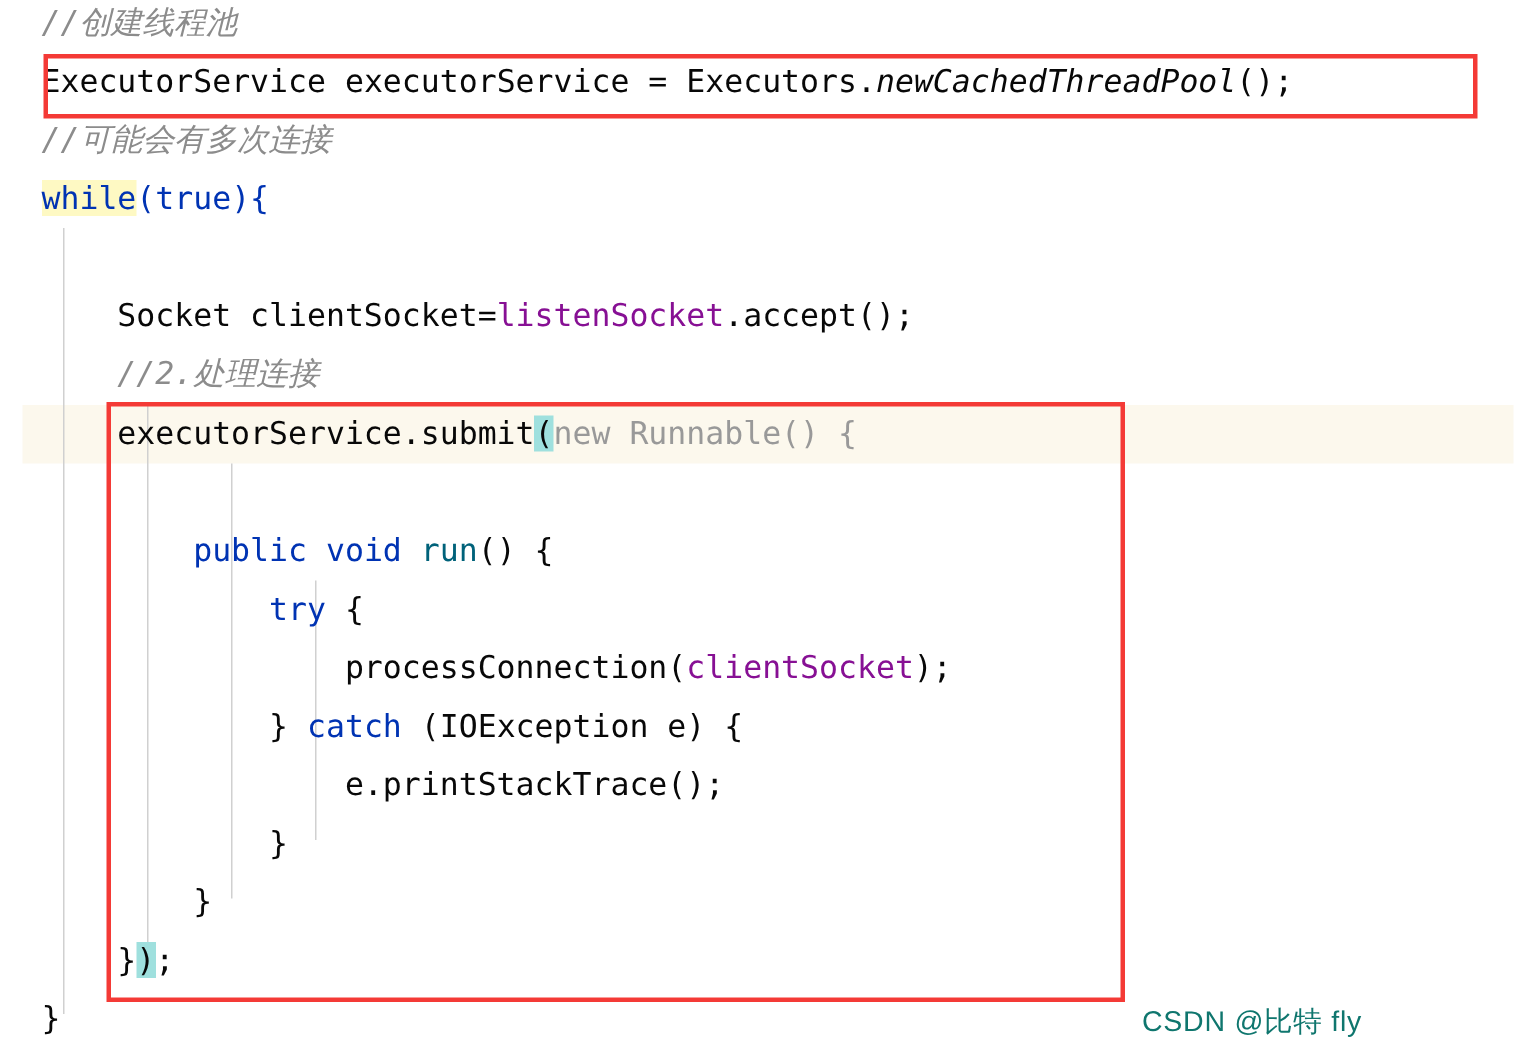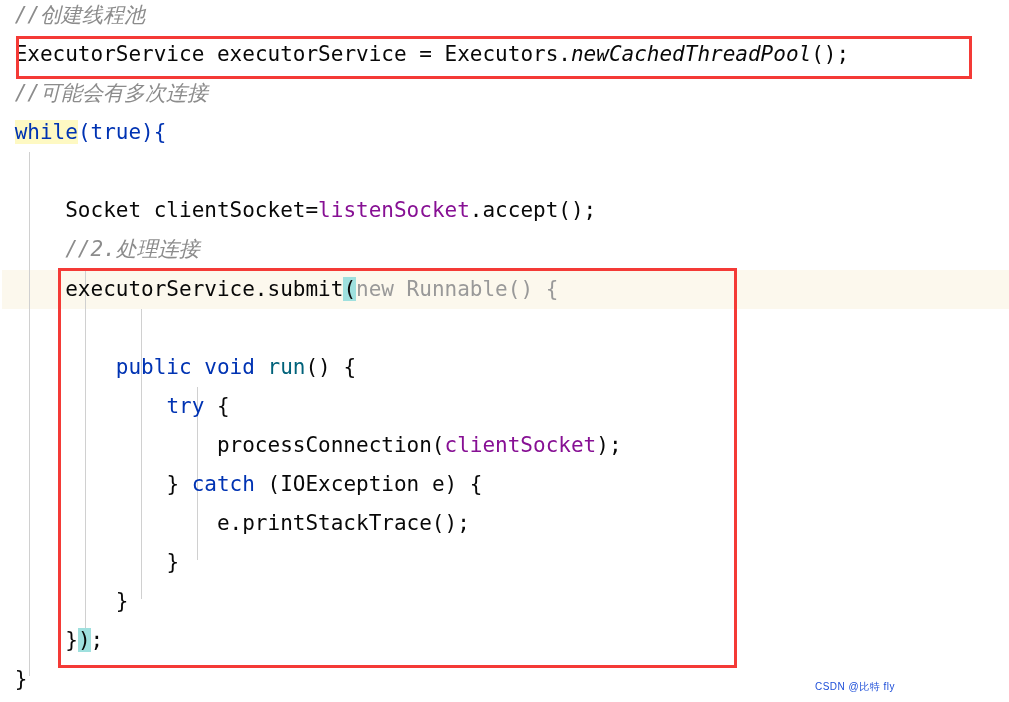--- a/index.html
+++ b/index.html
@@ -10,21 +10,21 @@
   body {
     width: 1009px;
     height: 702px;
     position: relative;
     overflow: hidden;
     font-family: "DejaVu Sans Mono", "Liberation Mono", monospace;
   }
 
   #editor {
     position: absolute;
-    left: 2px; top: 0;
+    left: 15px; top: 0;
     width: 905px;
     height: 702px;
     background: #ffffff;
   }
 
   
   .line-highlight {
     position: absolute;
     left: 0;
     width: 1009px;
@@ -76,22 +76,22 @@
     pointer-events: none;
     background: transparent;
   }
 
   
   .watermark {
     position: absolute;
     right: 12px;
     bottom: 8px;
     font-family: "Liberation Sans", sans-serif;
-    font-size: 10px;
-    color: #1d4ed8;
+    font-size: 19px;
+    color: #0f766e;
     letter-spacing: 0.5px;
     z-index: 6;
     white-space: pre;
   }
 </style>
 </head>
 <body>
 
 <div id="editor">
 

